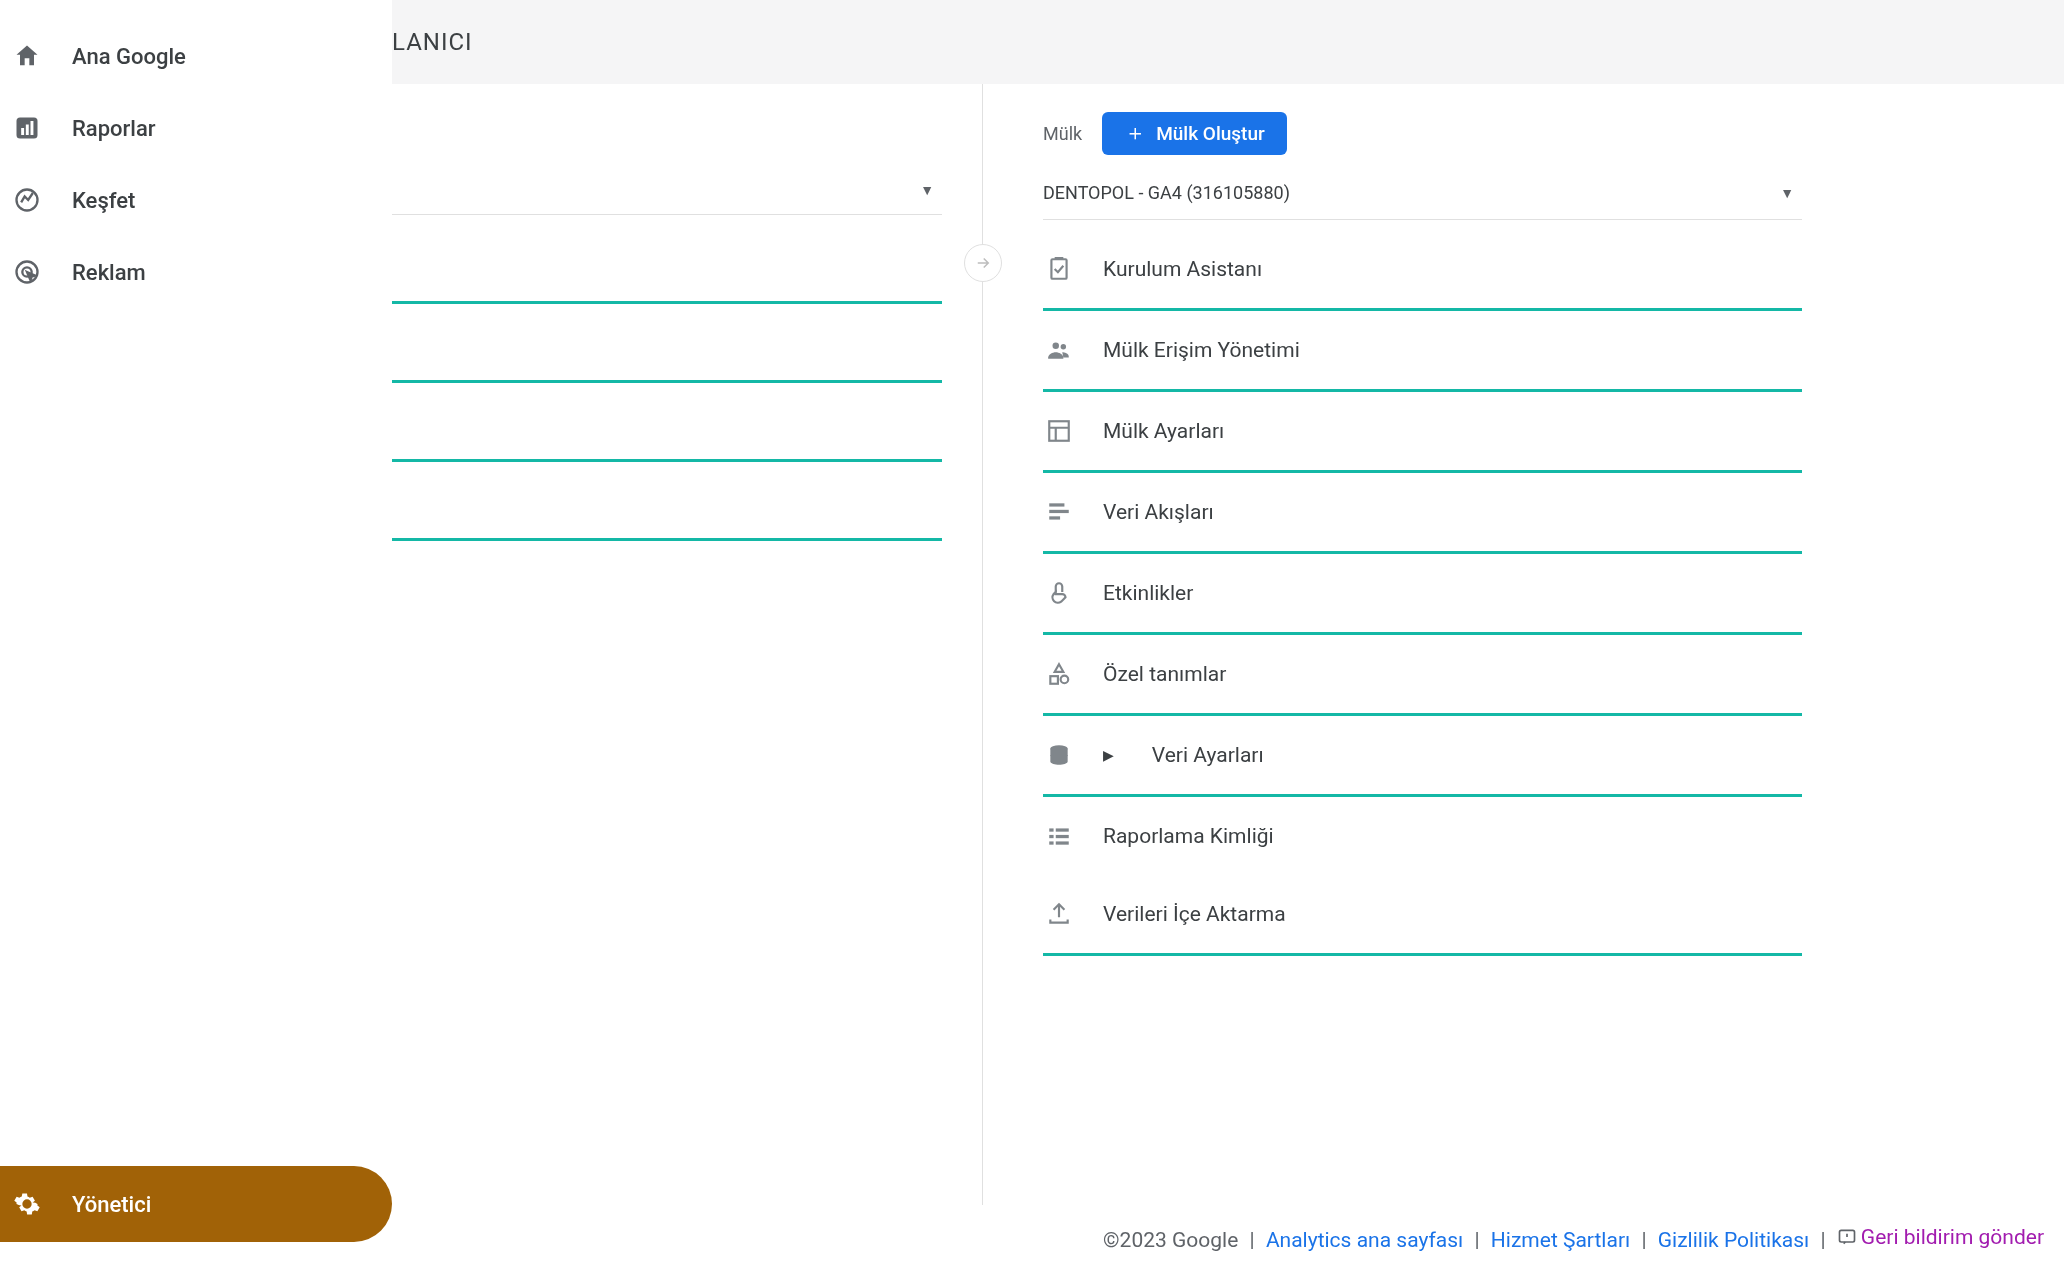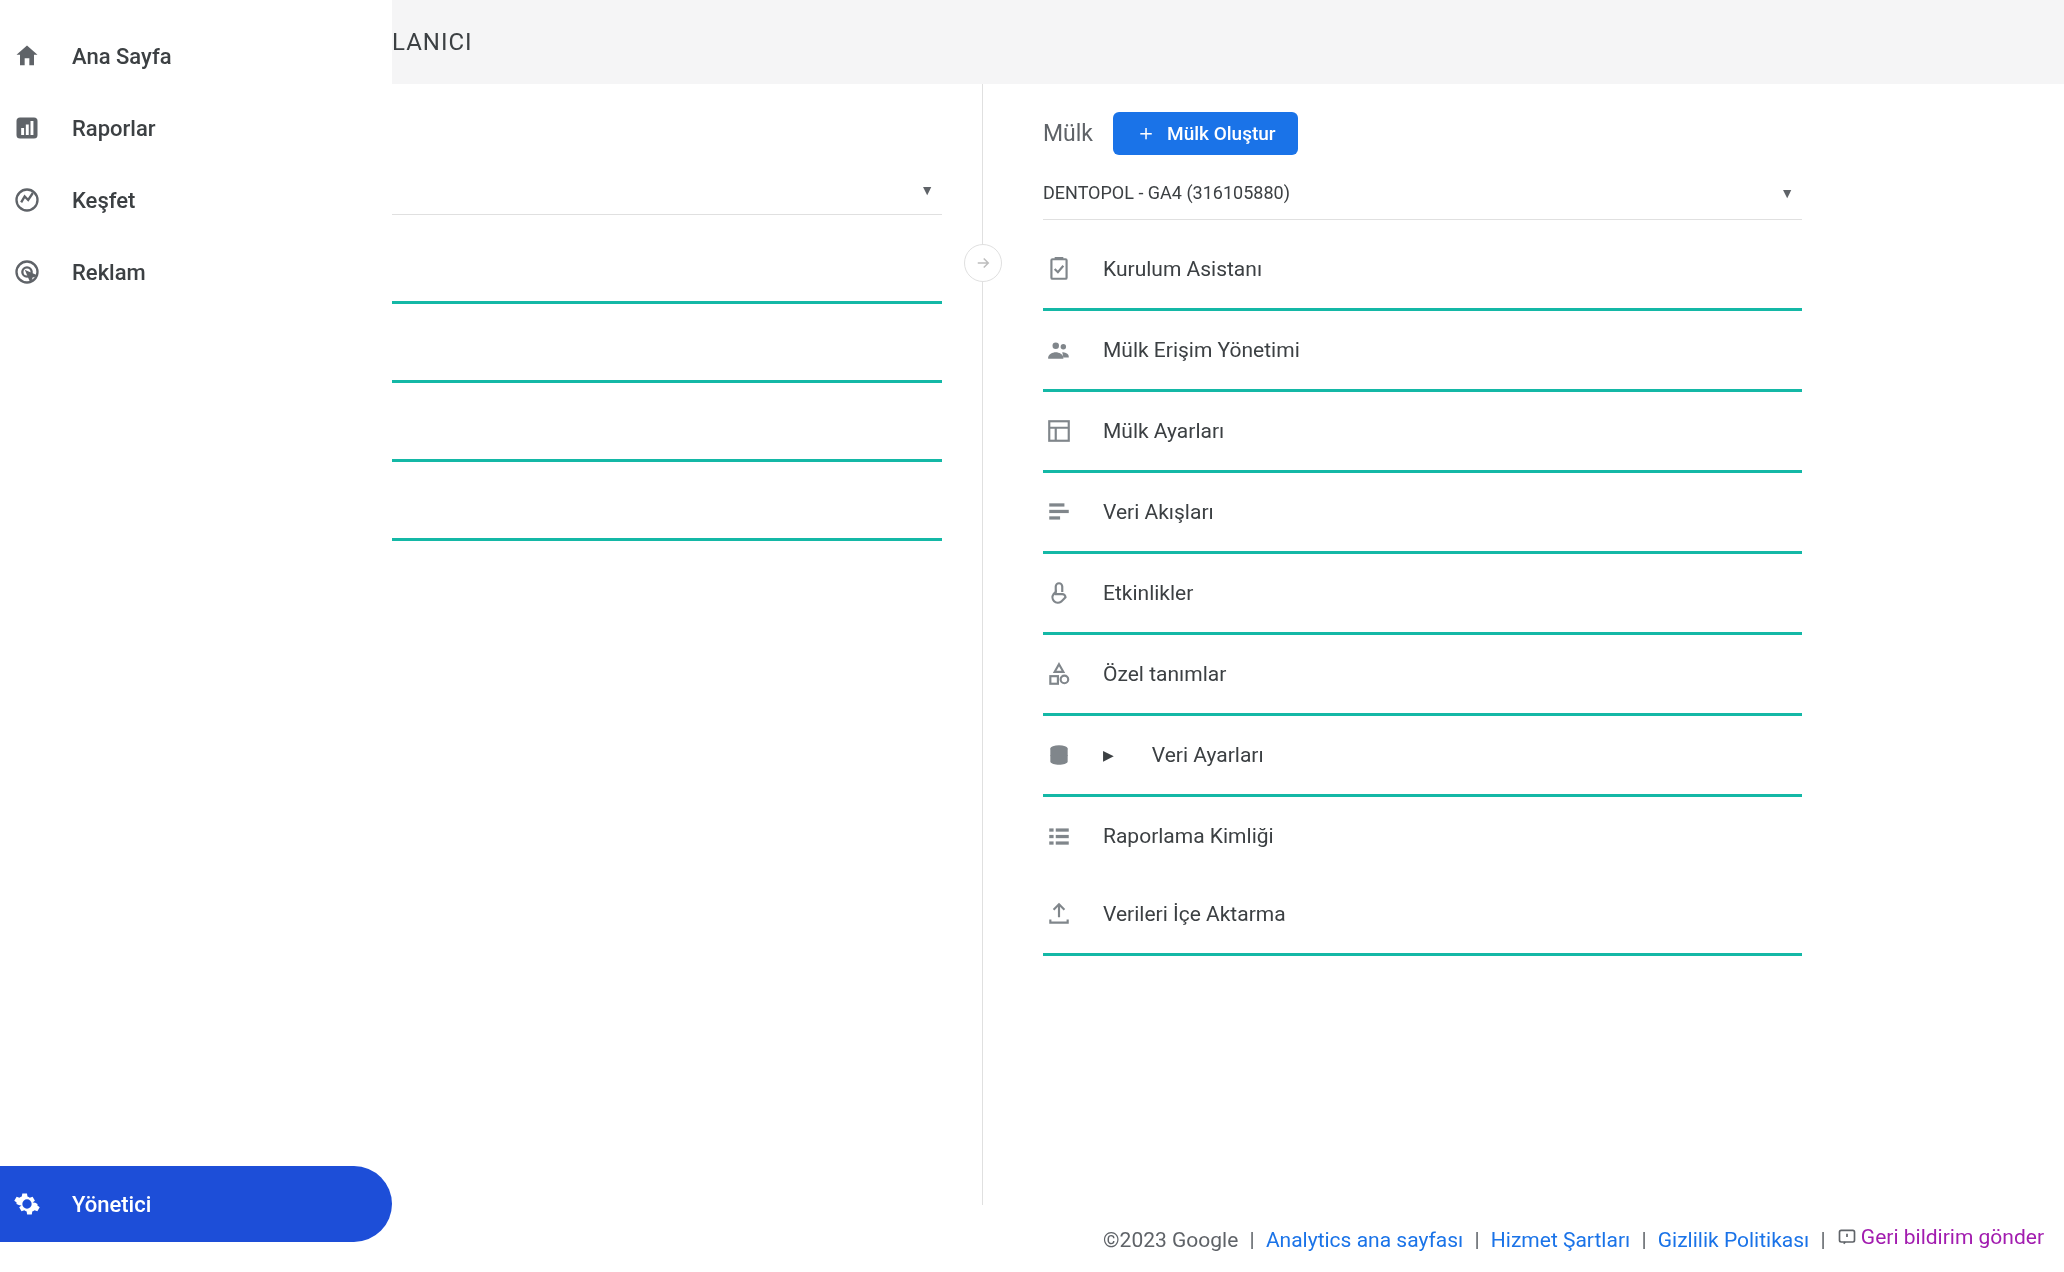--- a/index.html
+++ b/index.html
@@ -43,21 +43,21 @@
 
 .nav-bottom {
   position: absolute;
   left: 0; bottom: 30px;
   width: 392px;
 }
 .nav-admin {
   display: flex;
   align-items: center;
   gap: 28px;
-  background: #1d4ed8;
+  background: #a16207;
   color: #fff;
   padding: 24px 0 24px 10px;
   font-size: 22px;
   font-weight: 500;
   border-radius: 0 60px 60px 0;
   width: 392px;
   cursor: pointer;
 }
 .nav-admin .nav-icon {
   width: 34px;
@@ -111,21 +111,21 @@
 }
 
 .col-header {
   display: flex;
   align-items: center;
   gap: 20px;
   margin-bottom: 20px;
   height: 38px;
 }
 .col-label {
-  font-size: 23px;
+  font-size: 18px;
   color: #5f6368;
 }
 .btn-create {
   display: inline-flex;
   align-items: center;
   gap: 10px;
   background: #1a73e8;
   color: #fff;
   border: none;
   border-radius: 6px;
@@ -404,21 +404,21 @@
   </div>
 </div>
 
 <div class="sidebar-nav">
   <div class="nav-item">
     <span class="nav-icon">
       <svg width="28" height="28" viewBox="0 0 24 24" fill="#5f6368">
           <path d="M12 3l9 8h-3v9h-4v-6H10v6H6v-9H3z"></path>
         </svg>
     </span>
-    <span>Ana Sayfa</span>
+    <span>Ana Google</span>
   </div>
   <div class="nav-item">
     <span class="nav-icon">
       <svg width="28" height="28" viewBox="0 0 24 24" fill="#5f6368">
           <rect x="3" y="3" width="18" height="18" rx="3"></rect>
           <rect x="7" y="12" width="2.5" height="6" fill="#fff"></rect>
           <rect x="11" y="9" width="2.5" height="9" fill="#fff"></rect>
           <rect x="15" y="6" width="2.5" height="12" fill="#fff"></rect>
         </svg>
     </span>

